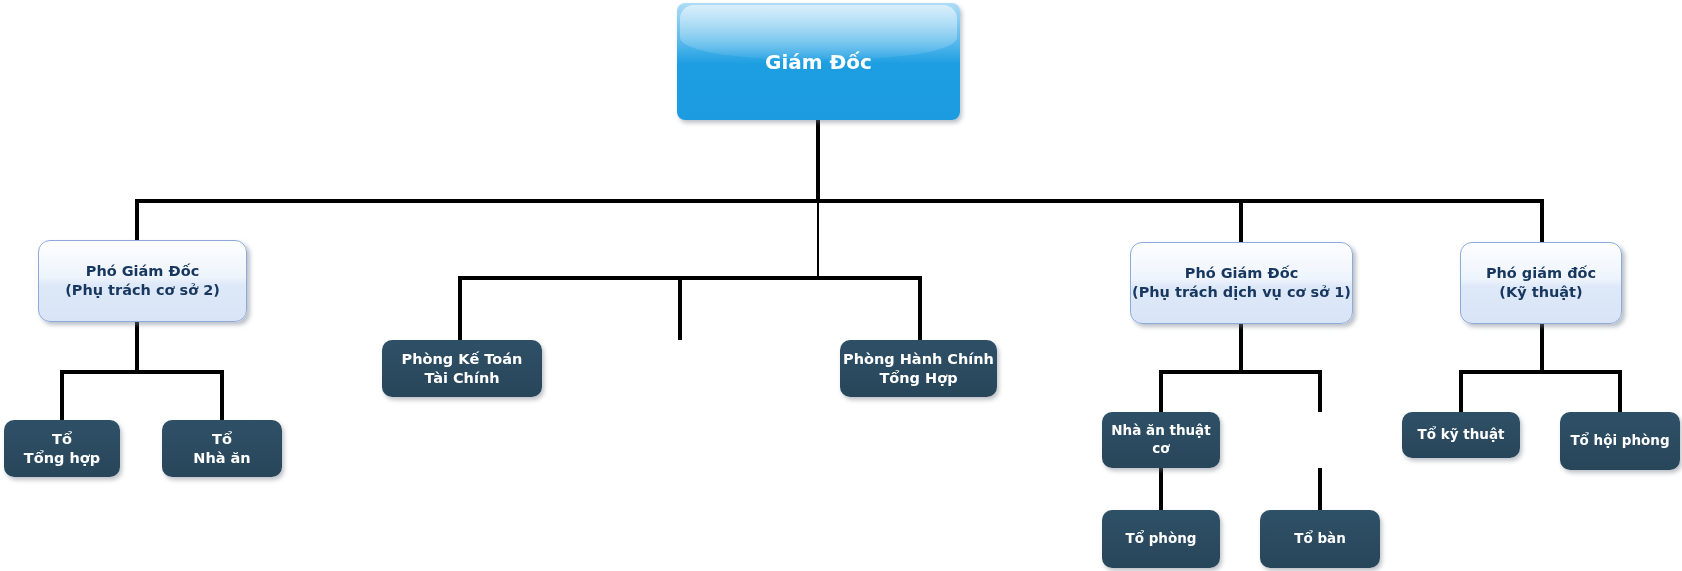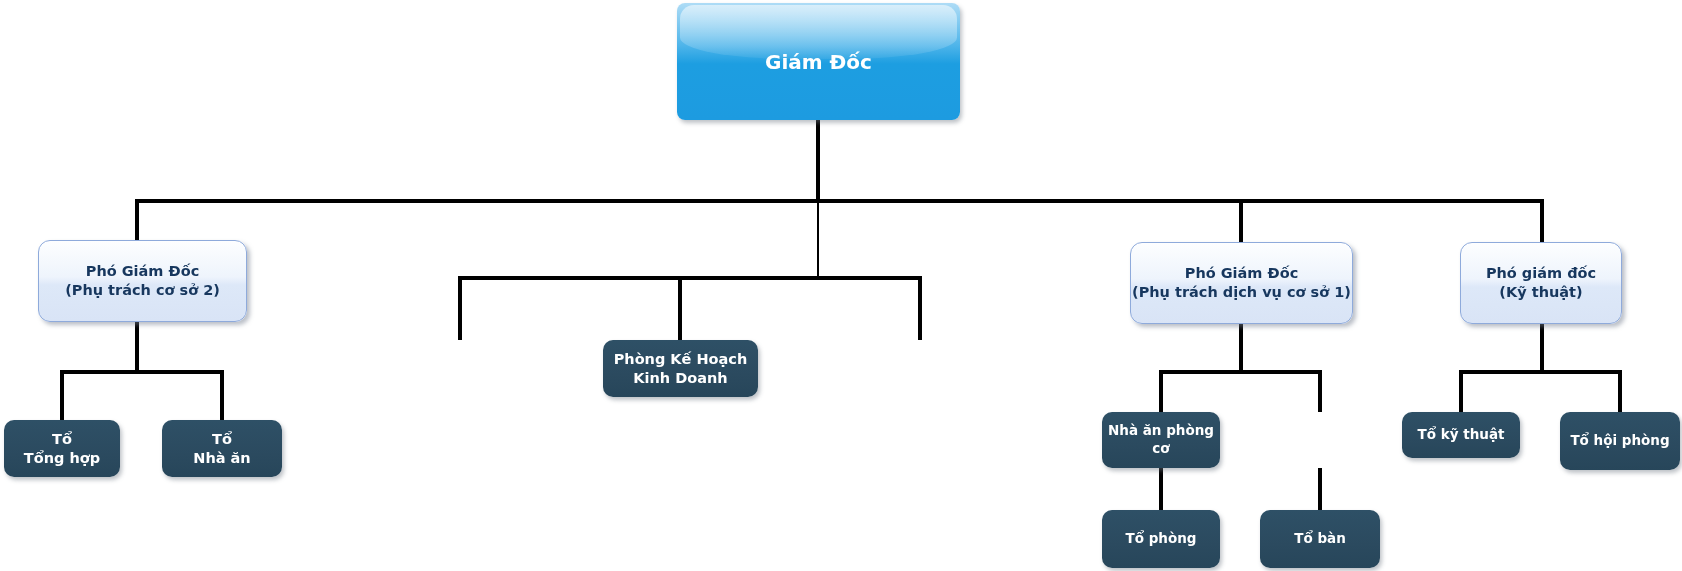--- a/index.html
+++ b/index.html
@@ -90,39 +90,43 @@
   <div class="node light" style="left:1130px;top:242px;width:223px;height:82px;">
     <span class="lbl">Phó Giám Đốc
 (Phụ trách dịch vụ cơ sở 1)</span>
   </div>
 
   <div class="node light" style="left:1460px;top:242px;width:162px;height:82px;">
     <span class="lbl">Phó giám đốc
 (Kỹ thuật)</span>
   </div>
 
-
-  <div class="node dark" style="left:603px;top:340px;width:155px;height:57px;">
-    <span class="lbl">Phòng Kế Hoạch
-Kinh Doanh</span>
+  <div class="node dark" style="left:382px;top:340px;width:160px;height:57px;">
+    <span class="lbl">Phòng Kế Toán
+Tài Chính</span>
   </div>
 
+
+  <div class="node dark" style="left:840px;top:340px;width:157px;height:57px;">
+    <span class="lbl">Phòng Hành Chính
+Tổng Hợp</span>
+  </div>
 
   <div class="node dark" style="left:4px;top:420px;width:116px;height:57px;">
     <span class="lbl">Tổ
 Tổng hợp</span>
   </div>
 
   <div class="node dark" style="left:162px;top:420px;width:120px;height:57px;">
     <span class="lbl">Tổ
 Nhà ăn</span>
   </div>
 
   <div class="node dark sz-sm" style="left:1102px;top:412px;width:118px;height:56px;">
-    <span class="lbl">Nhà ăn phòng cơ</span>
+    <span class="lbl">Nhà ăn thuật cơ</span>
   </div>
 
 
   <div class="node dark sz-sm" style="left:1260px;top:510px;width:120px;height:58px;">
     <span class="lbl">Tổ bàn</span>
   </div>
 
   <div class="node dark sz-sm" style="left:1102px;top:510px;width:118px;height:58px;">
     <span class="lbl">Tổ phòng</span>
   </div>

